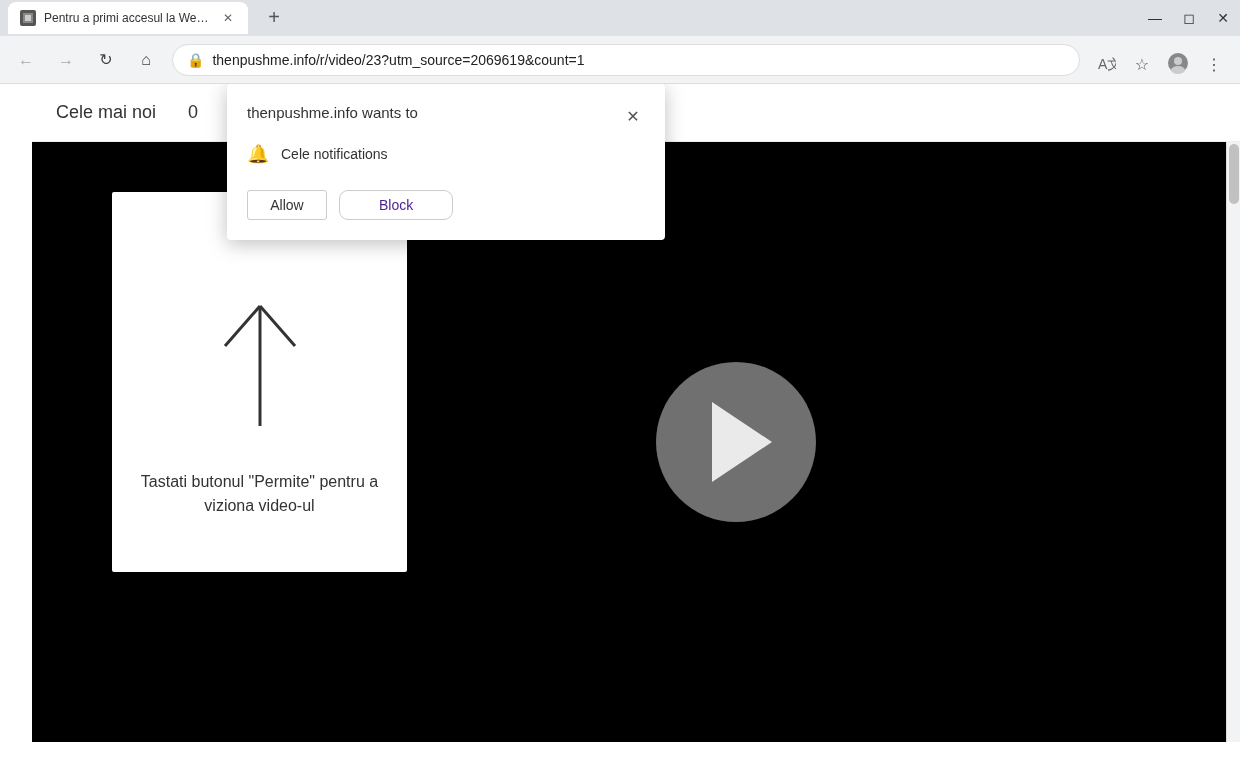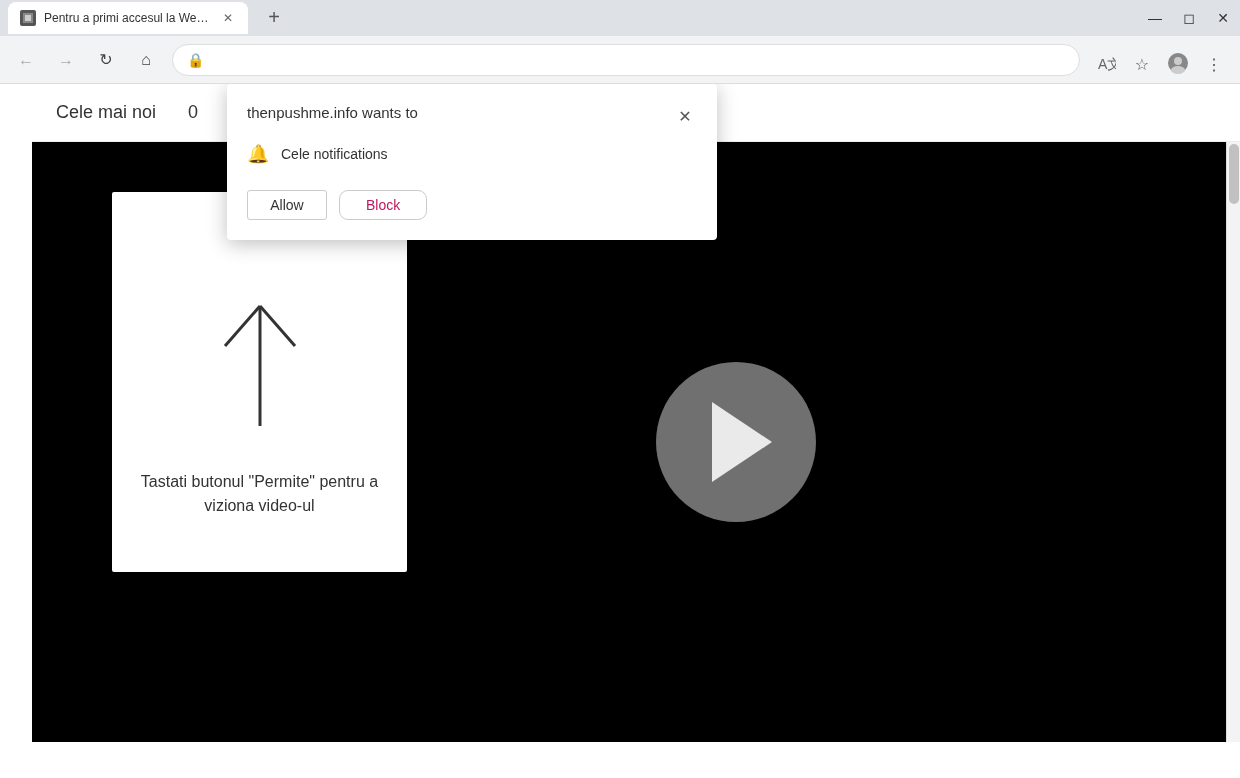--- a/index.html
+++ b/index.html
@@ -245,21 +245,21 @@
       background: #c1c1c1;
       border-radius: 5px;
       margin: 2px auto;
     }
 
     
     .permission-popup {
       position: absolute;
       top: 0;
       left: 195px;
-      width: 490px;
+      width: 438px;
       background: #fff;
       border-radius: 4px;
       box-shadow: 0 4px 20px rgba(0,0,0,0.25);
       padding: 20px 20px 20px 20px;
       z-index: 100;
     }
     .popup-header {
       display: flex;
       justify-content: space-between;
       align-items: flex-start;
@@ -308,26 +308,26 @@
       padding: 6px 8px;
       border: 1px solid #ccc;
       background: #fff;
       border-radius: 3px;
       font-size: 14px;
       color: #333;
       cursor: pointer;
       min-width: 80px;
     }
     .btn-block {
-      padding: 6px 26px;
+      padding: 6px 39px;
       border: 1px solid #ccc;
       background: #fff;
       border-radius: 9px;
       font-size: 14px;
-      color: #be185d;
+      color: #4c1d95;
       cursor: pointer;
       min-width: 80px;
     }
   </style>
 </head>
 <body>
 
 <div class="title-bar">
   <div class="tab">
     <div class="tab-favicon">
@@ -347,20 +347,21 @@
   </div>
 </div>
 
 <div class="address-bar">
   <div class="nav-btn disabled">←</div>
   <div class="nav-btn disabled">→</div>
   <div class="nav-btn">↻</div>
   <div class="nav-btn">⌂</div>
   <div class="url-bar">
     <span class="lock-icon">🔒</span>
+    <span class="url-text">thenpushme.info/r/video/23?utm_source=2069619&amp;count=1</span>
   </div>
   <div class="address-right-icons">
     <div class="addr-icon">
       <svg width="20" height="20" viewBox="0 0 20 20" fill="none">
         <text x="2" y="15" font-size="14" fill="#666">A文</text>
       </svg>
     </div>
     <div class="addr-icon">☆</div>
     <div class="addr-icon">
       <svg width="22" height="22" viewBox="0 0 22 22">

